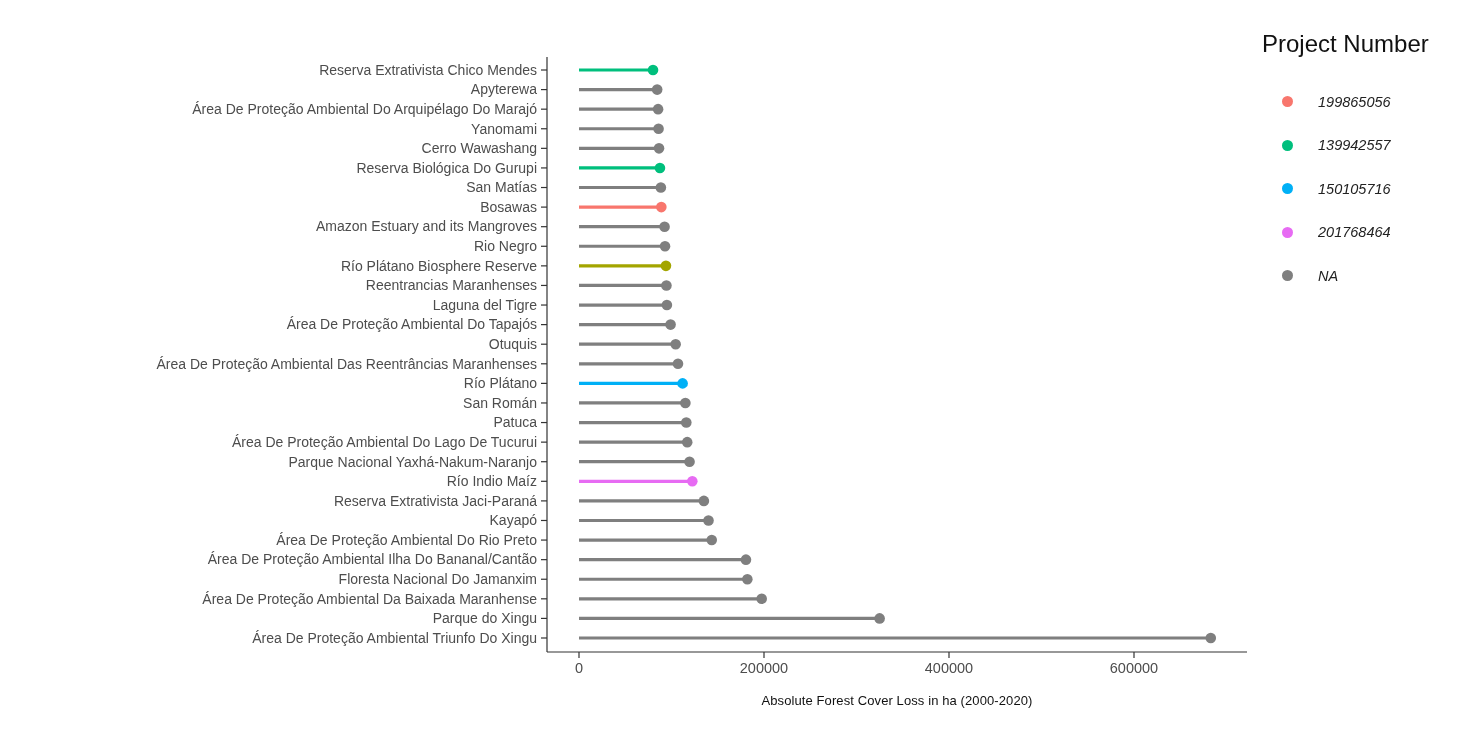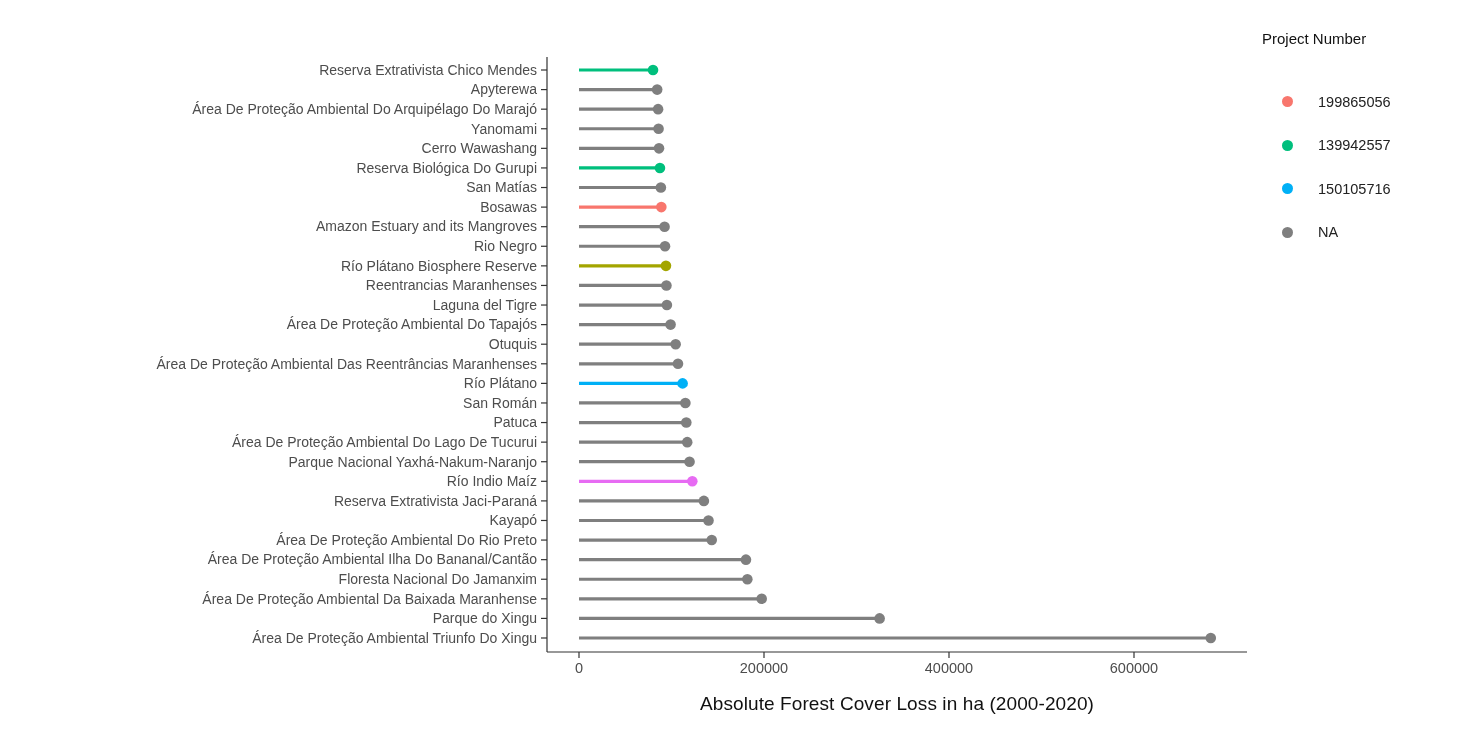--- a/index.html
+++ b/index.html
@@ -4,27 +4,27 @@
 <style>
   html,body{margin:0;padding:0;background:#ffffff;}
   .canvas{
     position:relative;width:1470px;height:733px;background:#ffffff;
     font-family:"Liberation Sans", sans-serif;overflow:hidden;
   }
   svg{position:absolute;left:0;top:0;}
   svg text{font-family:"Liberation Sans", sans-serif;}
   .x-axis-title{
     position:absolute;left:547px;top:693px;width:700px;text-align:center;
-    font-size:19px;color:#111111;letter-spacing:0.1px;
+    font-size:13px;color:#111111;letter-spacing:0.1px;
   }
   .legend-title{
-    position:absolute;left:1262px;top:30px;font-size:15px;color:#111111;
+    position:absolute;left:1262px;top:30px;font-size:24px;color:#111111;
   }
   .legend{position:absolute;left:1282px;top:80px;}
-  .legend-item{display:flex;align-items:center;height:43.5px;}
+  .legend-item{display:flex;align-items:center;height:43.5px;font-style:italic;}
   .legend-dot{width:11px;height:11px;border-radius:50%;flex:0 0 11px;}
   .legend-label{margin-left:25px;font-size:14.5px;color:#222222;white-space:nowrap;}
 </style>
 </head>
 <body>
 
 <div class="canvas">
   <svg id="plot-svg" width="1470" height="733" viewBox="0 0 1470 733">
       <line x1="547" y1="57" x2="547" y2="652" stroke="#333333" stroke-width="1.2"></line>
       <line x1="547" y1="652" x2="1247" y2="652" stroke="#333333" stroke-width="1.2"></line>
@@ -169,17 +169,21 @@
       </div>
       <div class="legend-item">
         <span class="legend-dot" style="background: rgb(0, 191, 125);"></span>
         <span class="legend-label">139942557</span>
       </div>
       <div class="legend-item">
         <span class="legend-dot" style="background: rgb(0, 176, 246);"></span>
         <span class="legend-label">150105716</span>
       </div>
       <div class="legend-item">
+        <span class="legend-dot" style="background: rgb(231, 107, 243);"></span>
+        <span class="legend-label">201768464</span>
+      </div>
+      <div class="legend-item">
         <span class="legend-dot" style="background: rgb(127, 127, 127);"></span>
         <span class="legend-label">NA</span>
       </div>
     </div>
 </div>
 
 </body></html>

